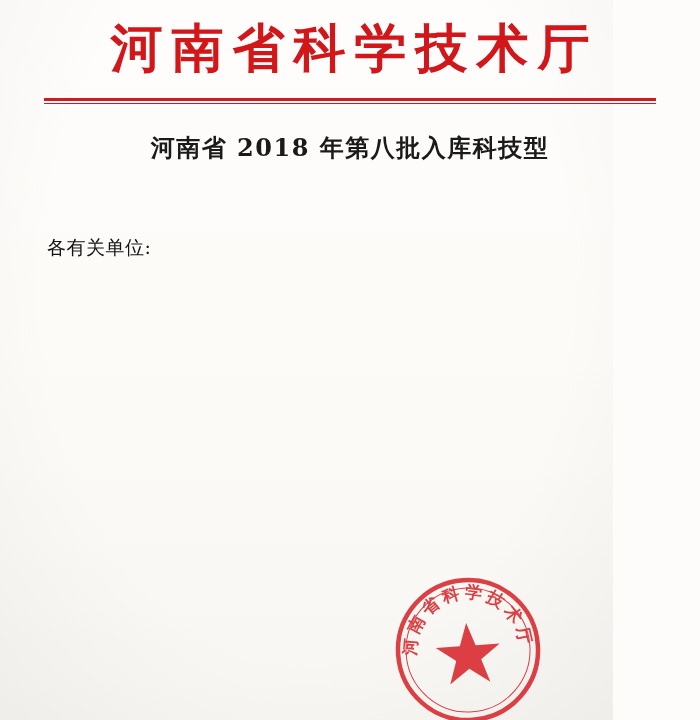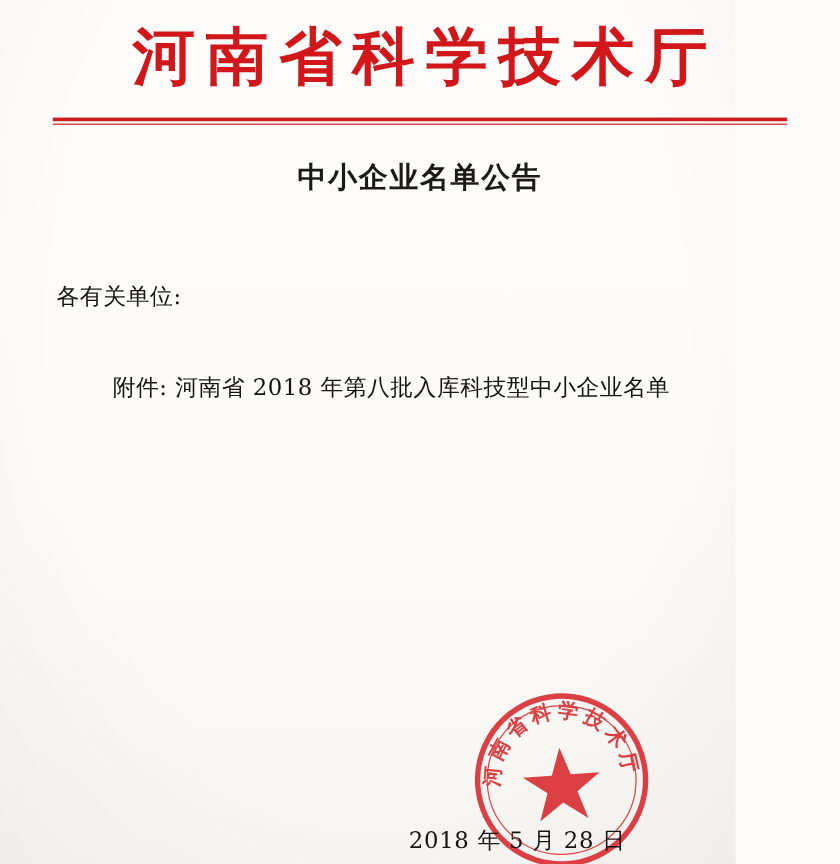--- a/index.html
+++ b/index.html
@@ -139,39 +139,37 @@
 
 <div class="page">
 
   <div class="letterhead">
     <div class="letterhead-title">河南省科学技术厅</div>
     <div class="letterhead-rule"></div>
     <div class="letterhead-rule-thin"></div>
   </div>
 
   <div class="doc-title">
-    <div class="doc-title-line">中小企业名单公告</div>
+    <div class="doc-title-line">河南省 2018 年第八批入库科技型</div>
   </div>
 
   <div class="body-block">
     <div class="salutation">各有关单位:</div>
-    <div class="attachment">附件: 河南省 2018 年第八批入库科技型中小企业名单</div>
   </div>
 
   <div class="seal-wrap">
     <svg class="seal" viewBox="0 0 150 150">
       <circle cx="75" cy="75" r="70" fill="none" stroke="#d8272c" stroke-width="4.5"></circle>
       <circle cx="75" cy="75" r="62" fill="none" stroke="#d8272c" stroke-width="1"></circle>
 
       <polygon fill="#d8272c" points="75,48 82.9,70.8 107,70.8 87.5,85.2 95.1,108.2 75,93.8 54.9,108.2 62.5,85.2 43,70.8 67.1,70.8"></polygon>
 
       <defs>
         <path id="sealArc" d="M 23,75 A 52,52 0 0 1 127,75"></path>
       </defs>
       <text fill="#d8272c" font-size="17" font-family="DejaVu Serif, serif" font-weight="bold" letter-spacing="4">
         <textPath href="#sealArc" startOffset="50%" text-anchor="middle">河南省科学技术厅</textPath>
       </text>
     </svg>
   </div>
 
-  <div class="date-line">2018 年 5 月 28 日</div>
 
 </div>
 
 </body></html>

